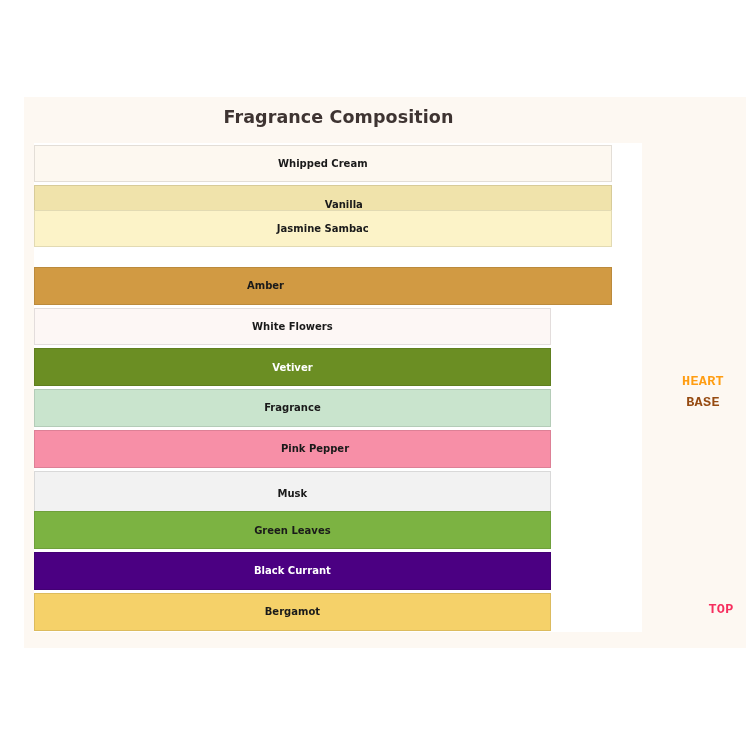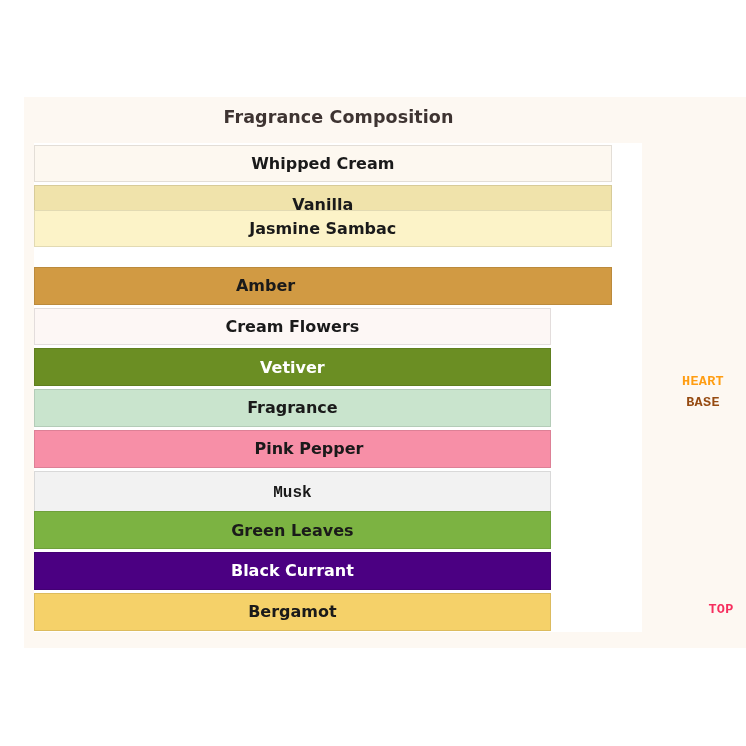--- a/index.html
+++ b/index.html
@@ -69,21 +69,21 @@
     box-sizing: border-box;
   }
 
   .bar-label {
     position: absolute;
     top: 0;
     height: 100%;
     display: flex;
     align-items: center;
     justify-content: center;
-    font-size: 16px;
+    font-size: 10px;
     font-weight: bold;
     white-space: nowrap;
     pointer-events: none;
   }
 
   
   .note {
     position: absolute;
     font-size: 13.5px;
     font-weight: bold;
@@ -104,47 +104,47 @@
 
   <div id="plot-bg" style="background: rgb(255, 255, 255);"></div>
 
   <div id="bars-layer">
       <div class="bar-row" style="top: 0px; height: 40.75px;">
         <div class="bar" style="width: 577.6px; background: rgb(253, 248, 240);"></div>
         <div class="bar-label" style="left: 0px; width: 577.6px; color: rgb(26, 26, 26);">Whipped Cream</div>
       </div>
       <div class="bar-row" style="top: 40.75px; height: 40.75px;">
         <div class="bar" style="width: 577.6px; background: rgb(240, 227, 171);"></div>
-        <div class="bar-label" style="left: 0px; width: 577.6px; color: rgb(26, 26, 26);">Vanilla</div>
+        <div class="bar-label" style="left: 0px; width: 577.6px; color: rgb(26, 26, 26); padding-left: 21px;">Vanilla</div>
       </div>
       <div class="bar-row" style="top: 65px; height: 40.75px;">
         <div class="bar" style="width: 577.6px; background: rgb(252, 243, 200);"></div>
         <div class="bar-label" style="left: 0px; width: 577.6px; color: rgb(26, 26, 26);">Jasmine Sambac</div>
       </div>
       <div class="bar-row" style="top: 122.25px; height: 40.75px;">
         <div class="bar" style="width: 577.6px; background: rgb(209, 154, 67);"></div>
         <div class="bar-label" style="left: 0px; width: 463px; color: rgb(26, 26, 26);">Amber</div>
       </div>
       <div class="bar-row" style="top: 163px; height: 40.75px;">
         <div class="bar" style="width: 516.8px; background: rgb(253, 247, 245);"></div>
-        <div class="bar-label" style="left: 0px; width: 516.8px; color: rgb(26, 26, 26);">Cream Flowers</div>
+        <div class="bar-label" style="left: 0px; width: 516.8px; color: rgb(26, 26, 26);">White Flowers</div>
       </div>
       <div class="bar-row" style="top: 203.75px; height: 40.75px;">
         <div class="bar" style="width: 516.8px; background: rgb(107, 142, 35);"></div>
         <div class="bar-label" style="left: 0px; width: 516.8px; color: rgb(255, 255, 255);">Vetiver</div>
       </div>
       <div class="bar-row" style="top: 244.5px; height: 40.75px;">
         <div class="bar" style="width: 516.8px; background: rgb(201, 228, 205);"></div>
         <div class="bar-label" style="left: 0px; width: 516.8px; color: rgb(26, 26, 26);">Fragrance</div>
       </div>
       <div class="bar-row" style="top: 285.25px; height: 40.75px;">
         <div class="bar" style="width: 516.8px; background: rgb(247, 143, 167);"></div>
-        <div class="bar-label" style="left: 0px; width: 550px; color: rgb(26, 26, 26);">Pink Pepper</div>
+        <div class="bar-label" style="left: 0px; width: 550px; color: rgb(26, 26, 26); padding-left: 6px;">Pink Pepper</div>
       </div>
-      <div class="bar-row" style="top: 326px; height: 48px; font-family: Liberation Mono, monospace;">
+      <div class="bar-row" style="top: 326px; height: 48px;">
         <div class="bar" style="width: 516.8px; background: rgb(242, 242, 242);"></div>
         <div class="bar-label" style="left: 0px; width: 516.8px; color: rgb(26, 26, 26);">Musk</div>
       </div>
       <div class="bar-row" style="top: 407.5px; height: 40.75px;">
         <div class="bar" style="width: 516.8px; background: rgb(75, 0, 130);"></div>
         <div class="bar-label" style="left: 0px; width: 516.8px; color: rgb(255, 255, 255);">Black Currant</div>
       </div>
       <div class="bar-row" style="top: 366.75px; height: 40.75px;">
         <div class="bar" style="width: 516.8px; background: rgb(124, 179, 66);"></div>
         <div class="bar-label" style="left: 0px; width: 516.8px; color: rgb(26, 26, 26);">Green Leaves</div>

